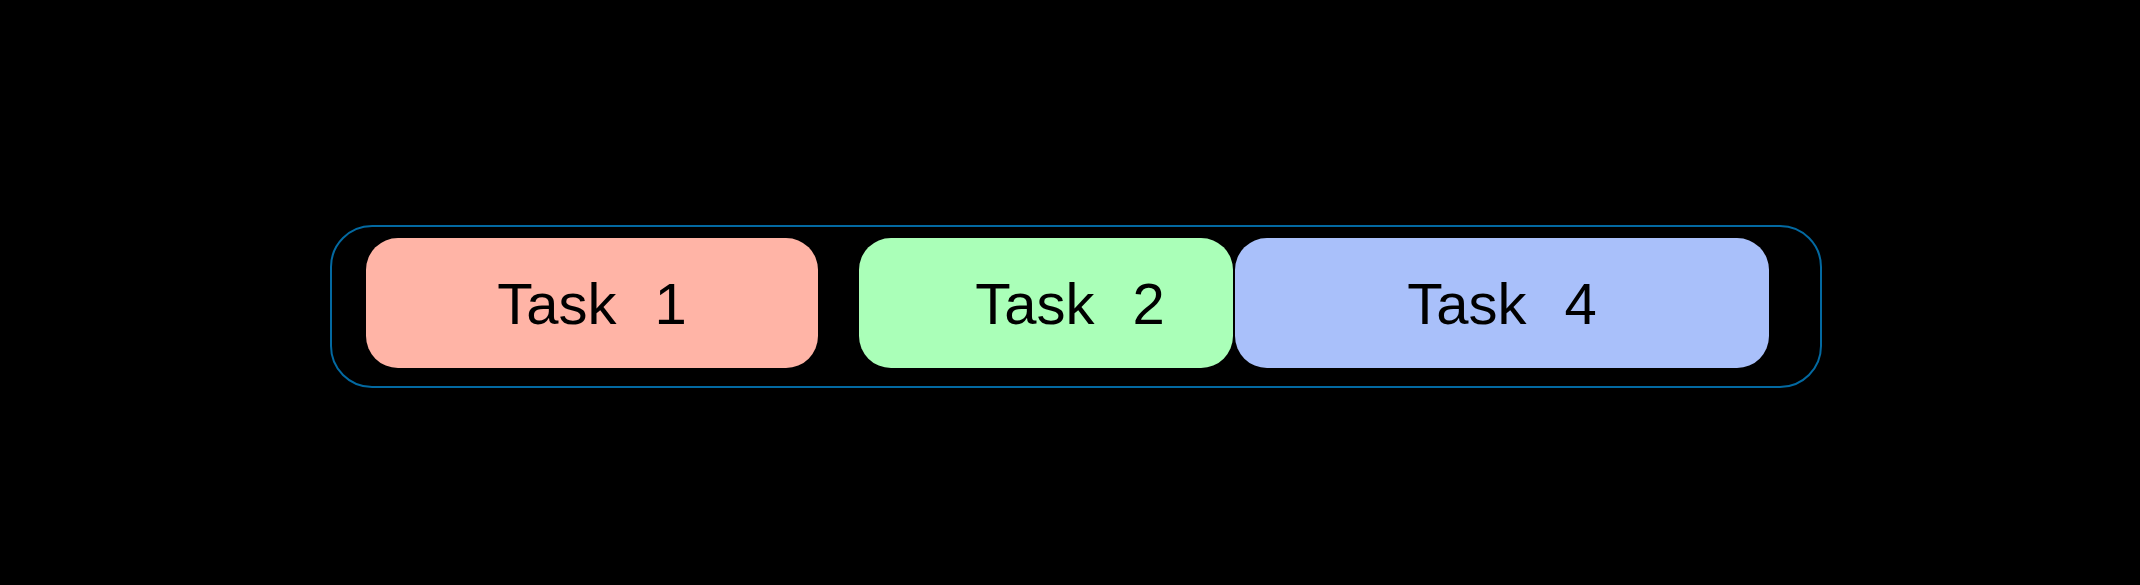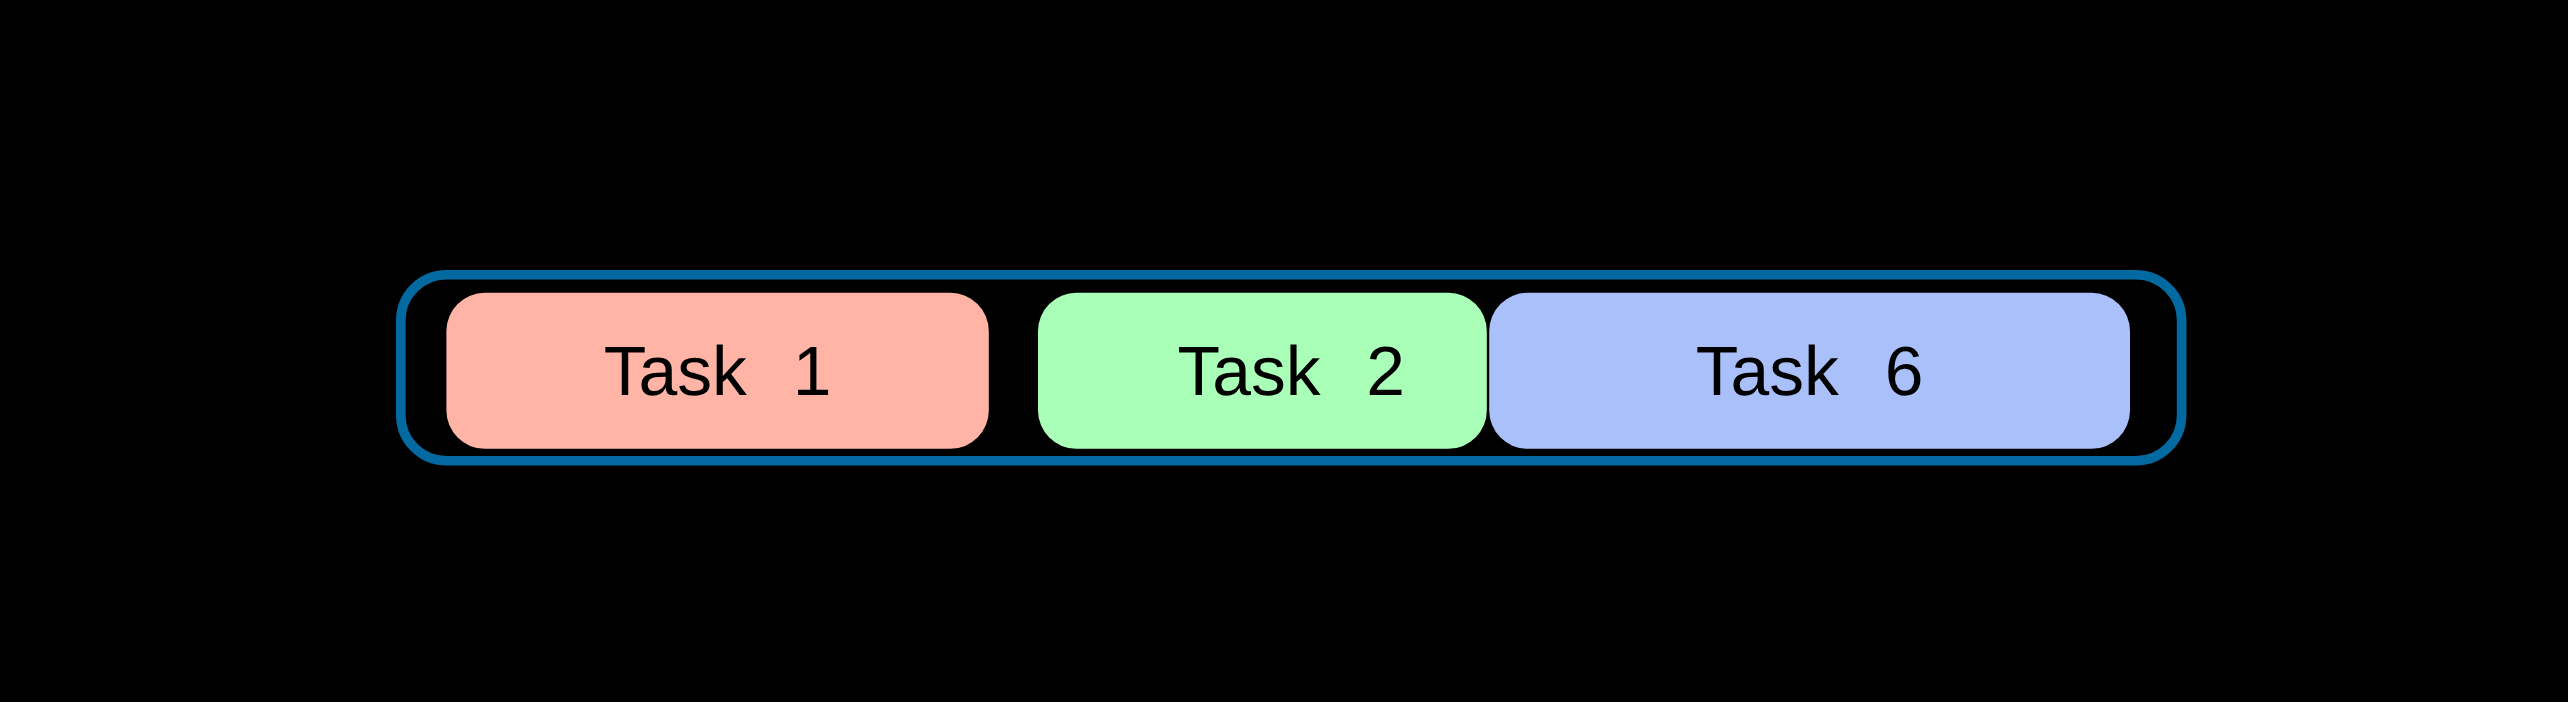--- a/index.html
+++ b/index.html
@@ -15,21 +15,21 @@
     overflow: hidden;
     font-family: "Liberation Sans", "DejaVu Sans", sans-serif;
   }
   .container-box {
     position: absolute;
     left: 330px;
     top: 225px;
     width: 1492px;
     height: 163px;
     box-sizing: border-box;
-    border: 8px solid #0369a1;
+    border: 2px solid #0369a1;
     border-radius: 42px;
     background: #000000;
   }
   .task-pill {
     position: absolute;
     top: 11px;
     height: 130px;
     border-radius: 32px;
     display: flex;
     align-items: center;
@@ -44,15 +44,15 @@
   .task-2 { left: 527px; width: 326px; }
   .task-3 { left: 903px; width: 534px; }
 </style>
 </head>
 <body>
 
 <div class="stage">
   <div class="container-box">
     <div class="task-pill task-1" style="background-color: rgb(255, 180, 166);">Task 1</div>
     <div class="task-pill task-2" style="background-color: rgb(170, 255, 184); padding-left: 48px;">Task 2</div>
-    <div class="task-pill task-3" style="background-color: rgb(169, 192, 250);">Task 6</div>
+    <div class="task-pill task-3" style="background-color: rgb(169, 192, 250);">Task 4</div>
   </div>
 </div>
 
 </body></html>

